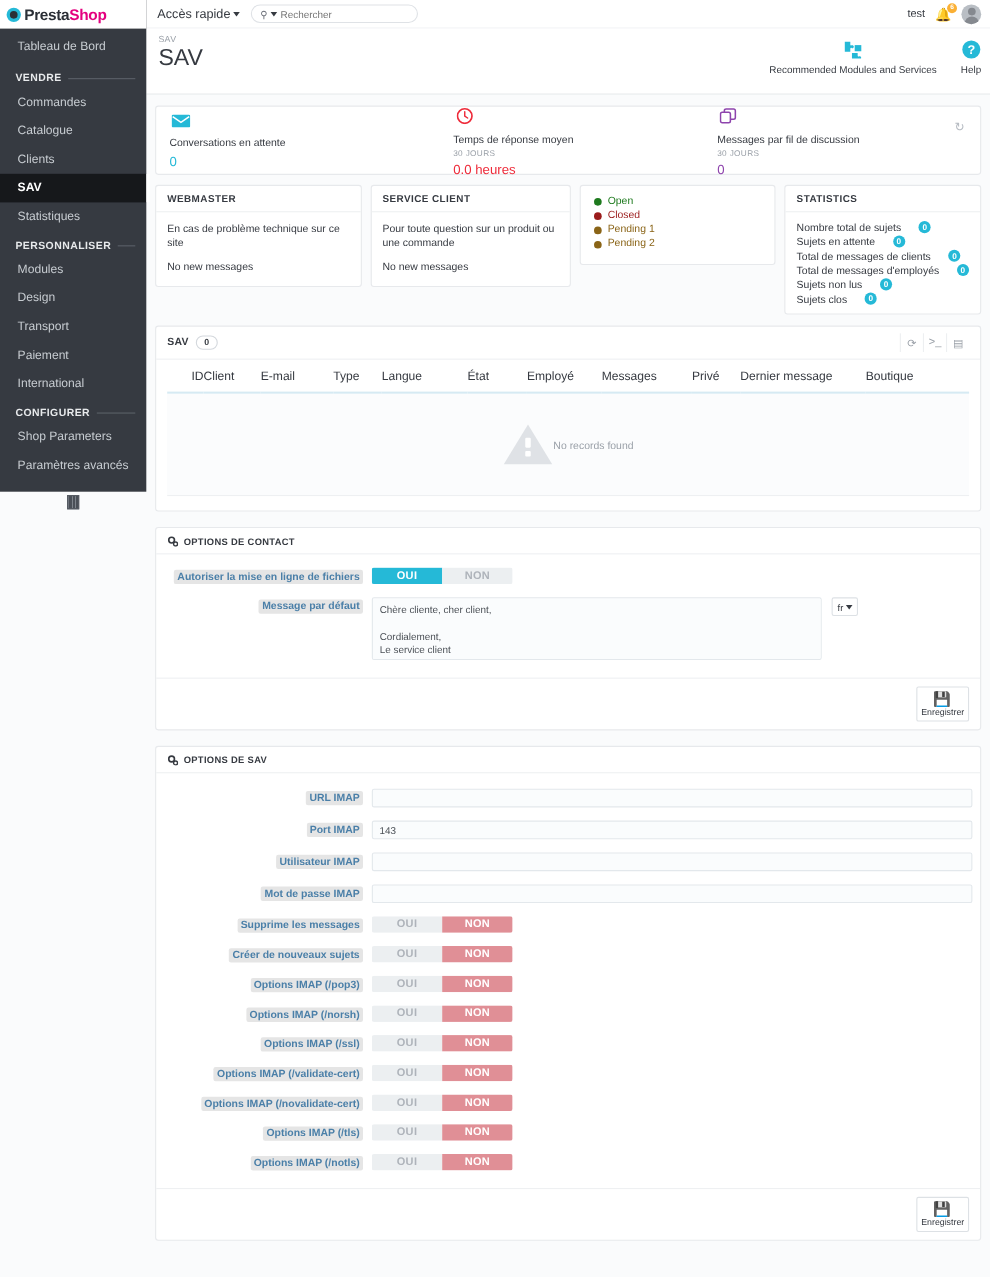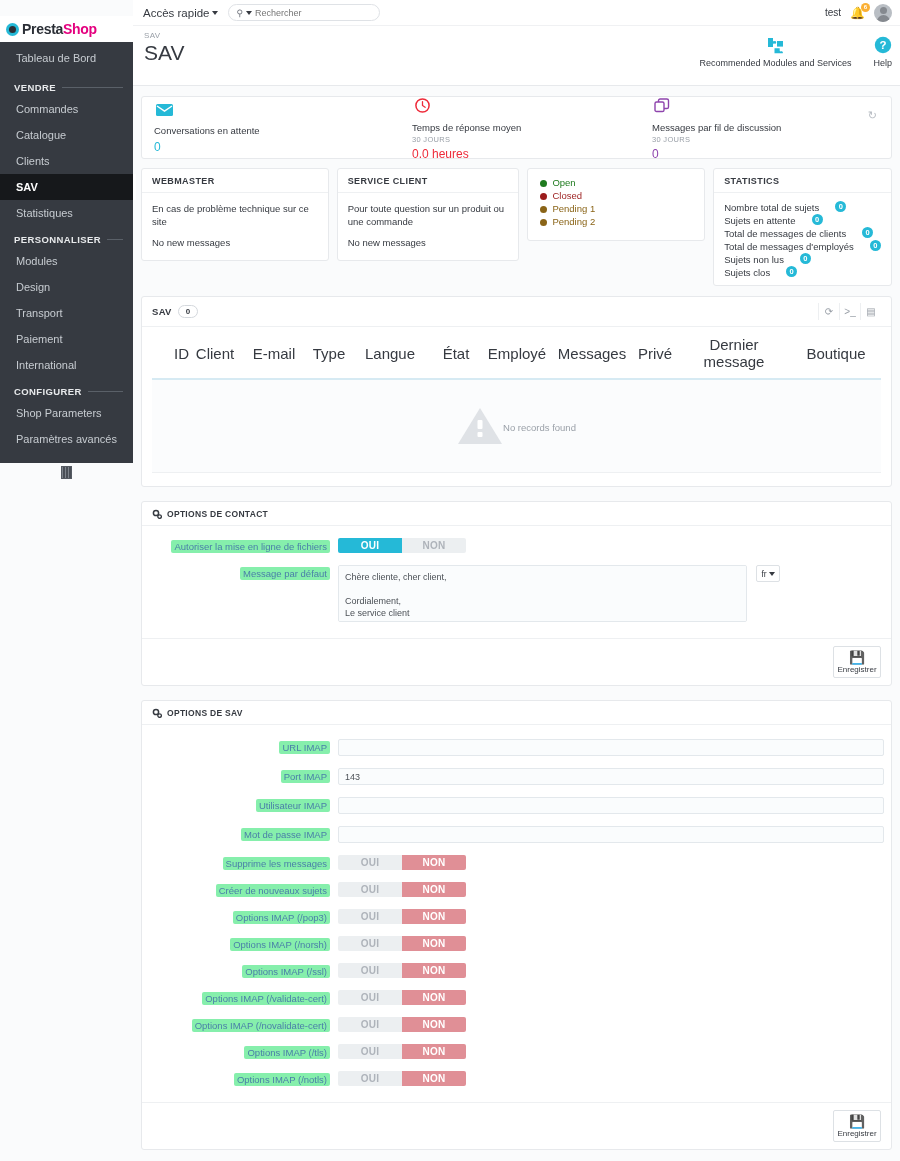--- a/index.html
+++ b/index.html
@@ -13,21 +13,20 @@
   }
   .app { position: relative; width: 900px; height: 1161px; }
 
   
   .sidebar {
     position: absolute; left: 0; top: 0;
     width: 133px; height: 447px;
     background: #363a41;
     color: #bbc0c4;
     z-index: 5;
-    margin-top: 16px;
   }
   .brand {
     height: 26px; background: #fff;
     display: flex; align-items: center; padding-left: 6px;
     width: 133px;
   }
   .brand-logo { display: flex; align-items: center; gap: 3px; }
   .brand-mark {
     width: 13px; height: 13px; border-radius: 50%;
     background: #25b9d7;
@@ -199,21 +198,21 @@
     font-size: 8px; font-weight: bold; padding: 1px 7px; color: #363a41;
   }
   .panel-tools { margin-left: auto; display: flex; align-items: center; }
   .tool-btn {
     width: 21px; height: 17px; display: flex; align-items: center; justify-content: center;
     border-left: 1px solid #edeff1; color: #9aa0a8; font-size: 10px; cursor: pointer;
   }
   .table-wrap { padding: 0 10px; }
   table.listing { width: 100%; border-collapse: collapse; }
   table.listing th {
-    font-size: 15px; font-weight: normal; color: #363a41; text-align: center;
+    font-size: 11px; font-weight: normal; color: #363a41; text-align: left;
     padding: 9px 0 8px; border-bottom: 2px solid #d6eaf3;
   }
   .empty-zone {
     background: #fbfcfd; height: 93px; display: flex; 
     align-items: center; justify-content: center; border-bottom: 1px solid #eef0f2;
   }
   .empty-text { font-size: 9.5px; color: #9aa0a8; margin-top: 3px; }
   .panel-footer-space { height: 13px; }
 
   
@@ -223,21 +222,21 @@
     font-size: 8.5px; font-weight: bold; letter-spacing: .3px; color: #363a41;
     padding: 7px 10px 6px; border-bottom: 1px solid #eef0f2; text-transform: uppercase;
   }
   .form-body { padding: 12px 0 14px; }
   .form-row { display: flex; align-items: flex-start; margin-bottom: 12px; }
   .form-row:last-child { margin-bottom: 2px; }
   .form-label {
     width: 196px; text-align: right; padding-right: 8px; padding-top: 3px;
     font-size: 9.5px; color: #4a7fa8;
   }
-  .form-label span { background: #86efac; padding: 1px 3px; border-radius: 2px; }
+  .form-label span { background: #e5e5e5; padding: 1px 3px; border-radius: 2px; font-weight: bold; }
   .toggle { display: flex; height: 15px; border-radius: 2px; overflow: hidden; }
   .toggle .opt {
     width: 64px; display: flex; align-items: center; justify-content: center;
     font-size: 10px; font-weight: bold; letter-spacing: .3px; cursor: pointer;
   }
   .toggle .opt.off-state { background: #eceff1; color: #aeb3ba; }
   .toggle .opt.on-yes { background: #25b9d7; color: #fff; }
   .toggle .opt.on-no { background: #e08f96; color: #fff; }
   textarea.msg {
     width: 409px; height: 57px; resize: none;

